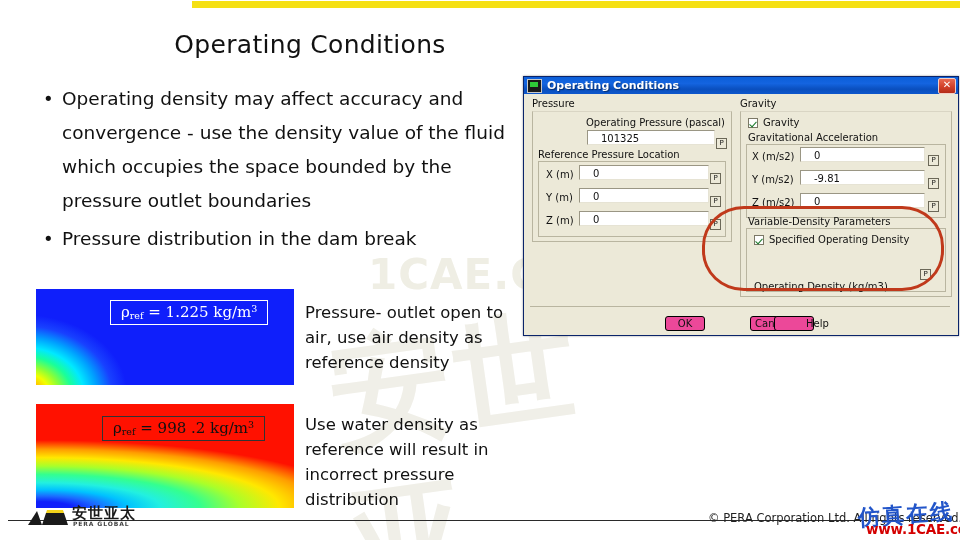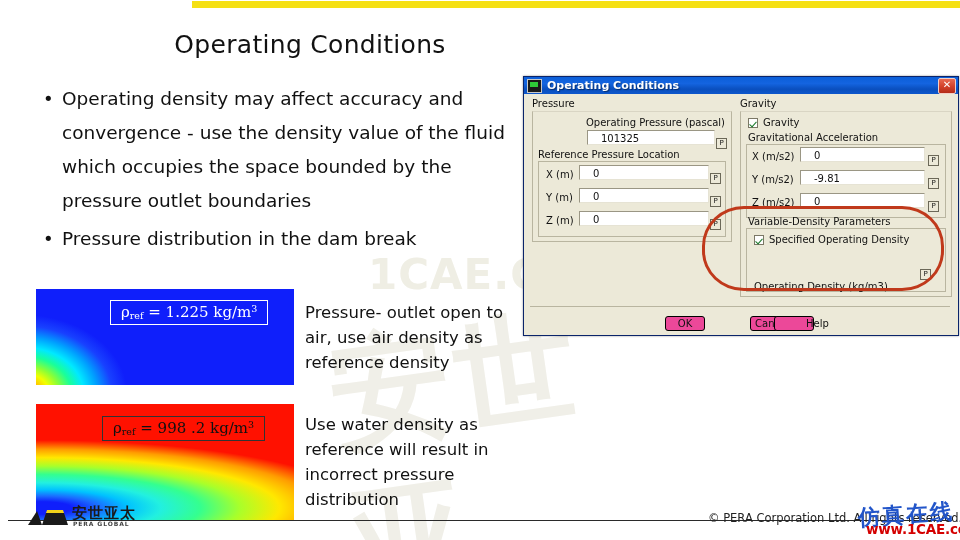--- a/index.html
+++ b/index.html
@@ -52,21 +52,21 @@
     left:36px;top:289px;width:258px;height:96px;
     background:
       radial-gradient(ellipse 150px 112px at -14px 104px,
         #ff6a00 0%, #ff6a00 7%,
         #ffc400 12%, #f2ff00 18%,
         #8bff36 25%, #19ff9a 33%,
         #00e9ff 41%, #00a0ff 50%,
         #1841ff 60%, #0f1ffb 70%, #0f1ffb 100%);
   }
   #contour-water{
-    left:36px;top:404px;width:258px;height:116px;
+    left:36px;top:404px;width:258px;height:104px;
     background:
       radial-gradient(ellipse 330px 70px at 6px 104px,
         #0f1ffb 0%, #0f1ffb 9%, #1b6bff 17%,
         #00c2ff 26%, #22f0e0 36%, #34ff8f 48%,
         #a9ff2a 60%, #ffe800 72%, #ff9c00 84%, #ff1100 97%);
   }
   .contour-label{
     position:absolute;border:1.6px solid #fff;padding:2px 10px 3px 10px;
     font-family:"DejaVu Serif",serif;font-size:15px;white-space:nowrap;
   }

